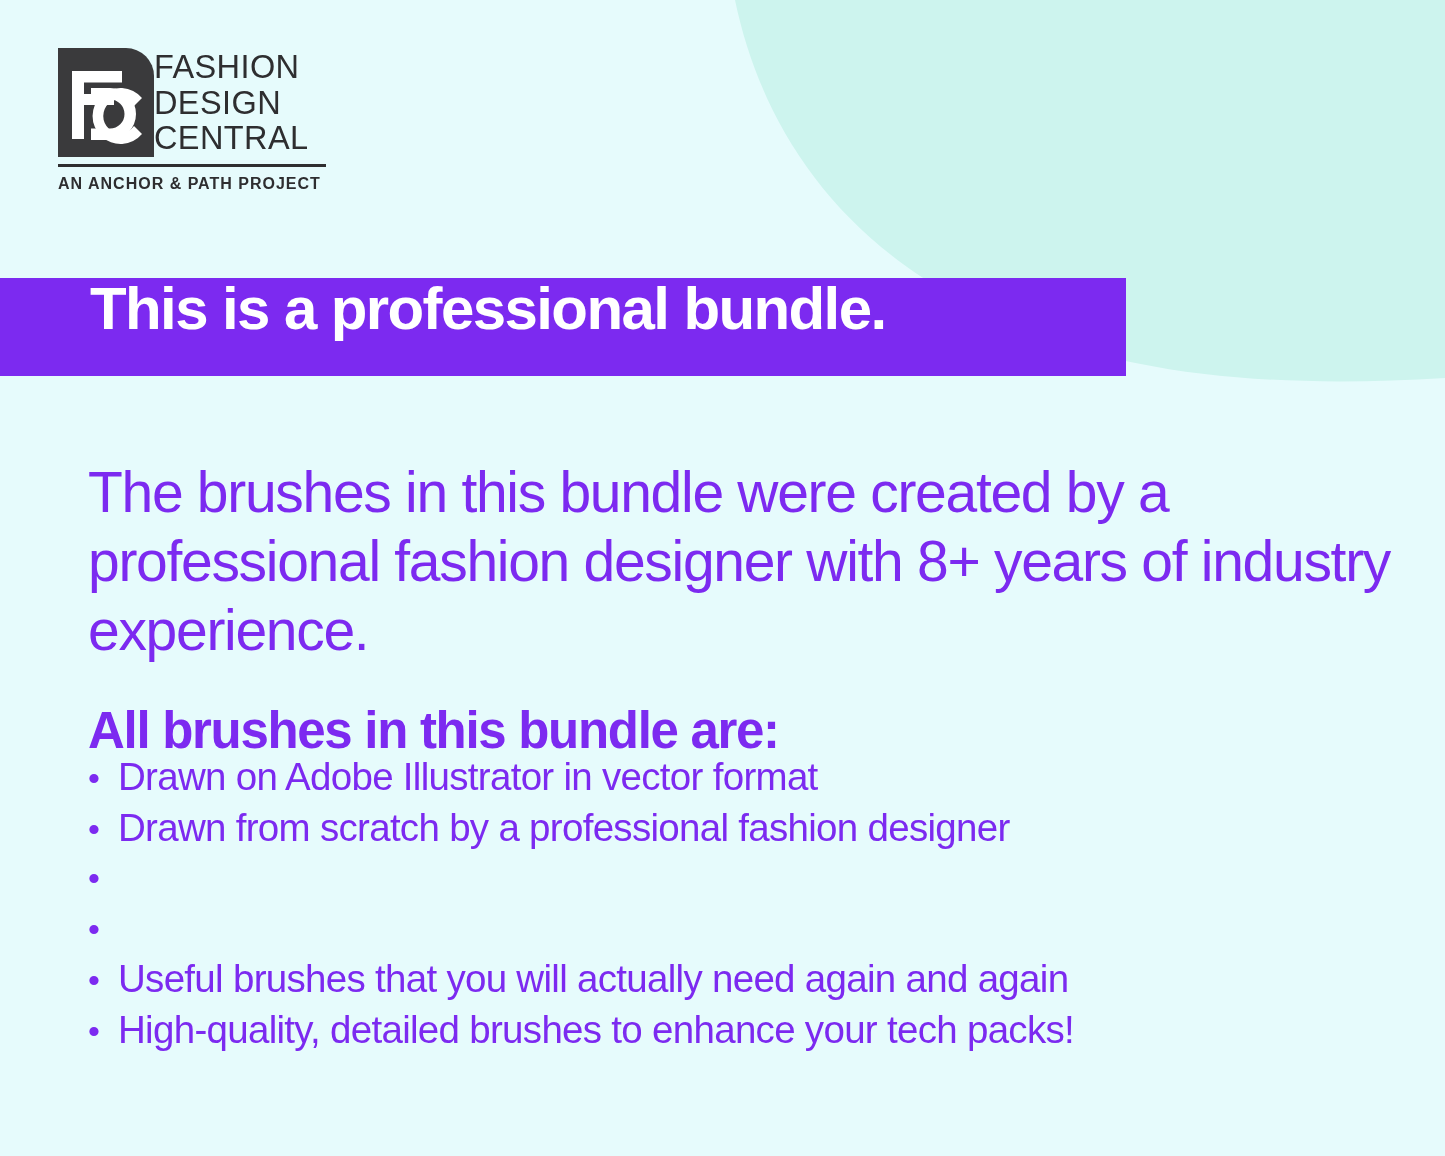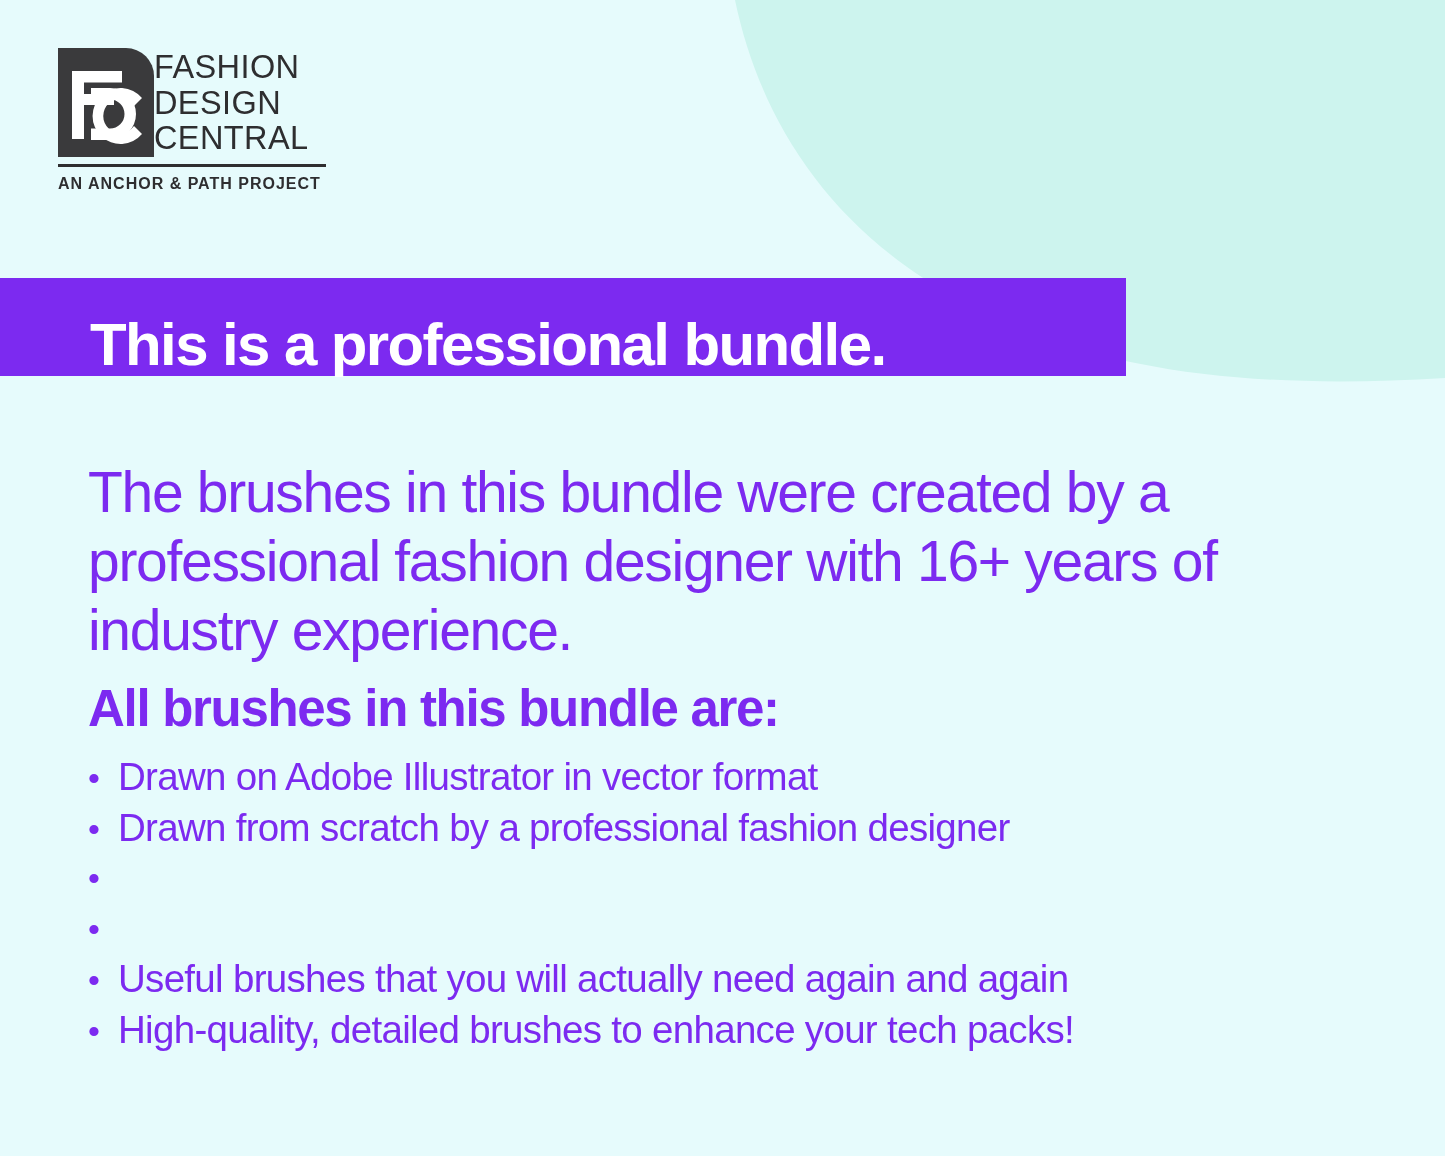--- a/index.html
+++ b/index.html
@@ -76,21 +76,21 @@
   
   #headline-banner {
     position: absolute;
     left: 0;
     top: 278px;
     width: 1126px;
     height: 98px;
     background: #7C2AF0;
     z-index: 2;
     display: flex;
-    align-items: flex-end;
+    align-items: flex-start;
   }
   #headline-text {
     margin-left: 90px;
     color: #FFFFFF;
     font-family: "Liberation Sans", "DejaVu Sans", sans-serif;
     font-weight: 700;
     font-size: 60px;
     line-height: 62px;
     letter-spacing: -1.6px;
     white-space: nowrap;
@@ -108,21 +108,21 @@
     font-weight: 400;
     font-size: 57px;
     line-height: 69px;
     letter-spacing: -1.3px;
   }
 
   
   #list-subheading {
     position: absolute;
     left: 88px;
-    top: 639px;
+    top: 661px;
     z-index: 2;
     color: #7C2AF0;
     font-family: "Liberation Sans", "DejaVu Sans", sans-serif;
     font-weight: 700;
     font-size: 51px;
     line-height: 56px;
     letter-spacing: -1.3px;
     white-space: nowrap;
   }
 
@@ -186,21 +186,21 @@
   </div>
 
   <div id="logo-divider"></div>
   <div id="logo-tagline">AN ANCHOR &amp; PATH PROJECT</div>
 </div>
 
 <div id="headline-banner">
   <div id="headline-text">This is a professional bundle.</div>
 </div>
 
-<p id="intro-paragraph">The brushes in this bundle were created by a professional fashion designer with 16+ years of industry experience.</p>
+<p id="intro-paragraph">The brushes in this bundle were created by a professional fashion designer with 8+ years of industry experience.</p>
 
 <h2 id="list-subheading">All brushes in this bundle are:</h2>
 
 <ul id="benefits-list">
   <li class="benefit-item">
     <span class="benefit-bullet">•</span>
     <span>Drawn on Adobe Illustrator in vector format</span>
   </li>
   <li class="benefit-item">
     <span class="benefit-bullet">•</span>

